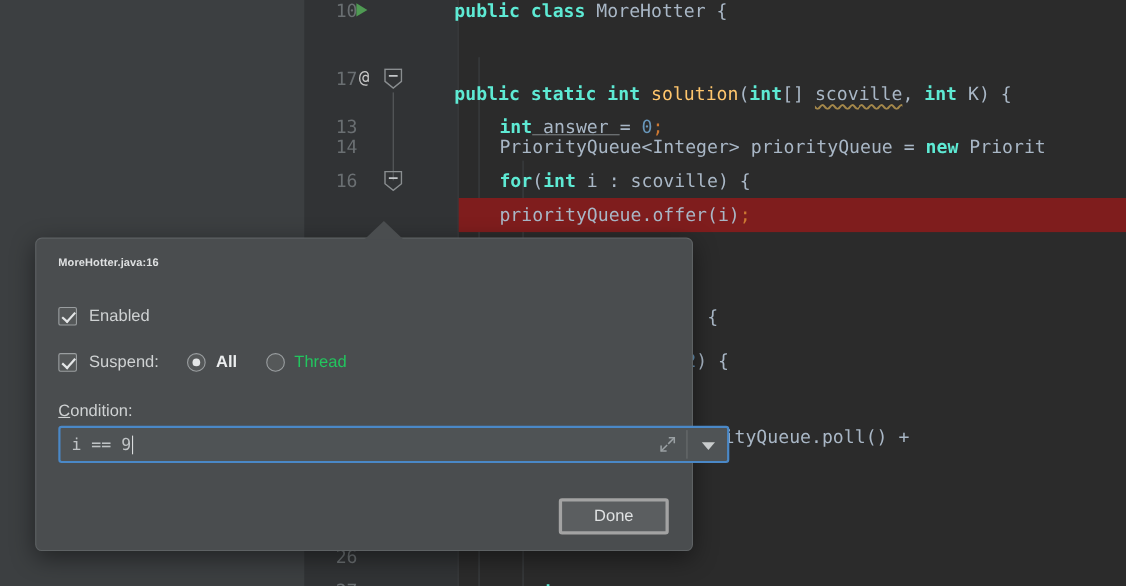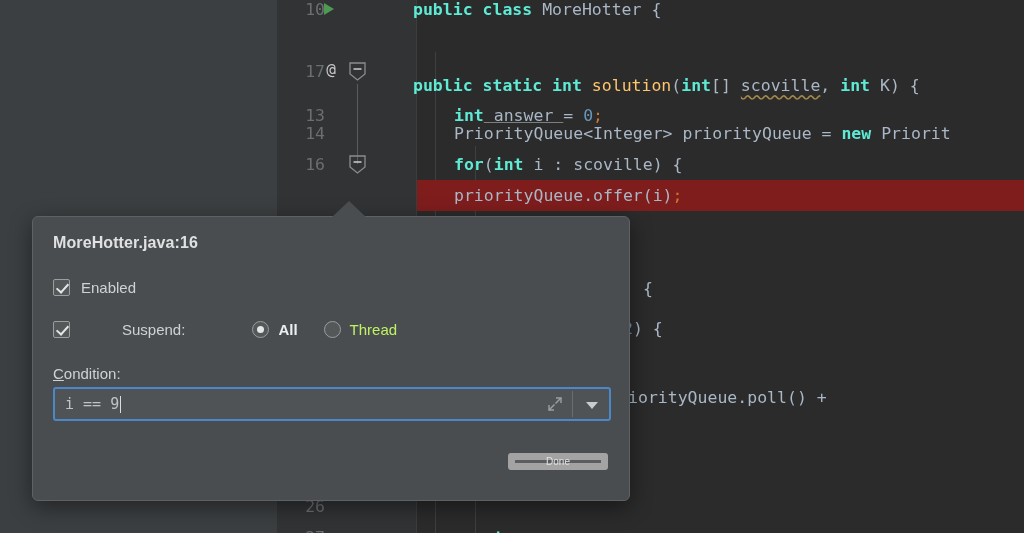--- a/index.html
+++ b/index.html
@@ -106,26 +106,26 @@
   .popup-pointer {
     position: absolute; left: 298px; top: -16px;
     width: 0; height: 0;
     border-left: 18px solid transparent;
     border-right: 18px solid transparent;
     border-bottom: 17px solid #4a4d4f;
     z-index: 21;
   }
   .popup-title {
     position: absolute; left: 20px; top: 17px;
-    color: #dfe1e2; font-size: 16px; font-weight: bold;
+    color: #dfe1e2; font-size: 10px; font-weight: bold;
     letter-spacing: 0.1px;
   }
 
   .row-enabled { position: absolute; left: 20px; top: 62px; display: flex; align-items: center; }
-  .row-suspend { position: absolute; left: 20px; top: 104px; display: flex; align-items: center; gap: 41px; }
+  .row-suspend { position: absolute; left: 20px; top: 104px; display: flex; align-items: center; }
   .cond-label  { position: absolute; left: 20px; top: 148px; color: #cfd2d3; font-size: 15px; }
   .cond-label .acc { text-decoration: underline; }
 
   .chk {
     width: 17px; height: 17px;
     border: 1px solid #9a9ea0; border-radius: 2px;
     background: #555859; position: relative;
     flex: 0 0 auto;
   }
   .chk::after {
@@ -139,27 +139,27 @@
   .radio-group { display: flex; align-items: flex-start; margin-left: 26px; }
   .radio {
     width: 17px; height: 17px; border-radius: 50%;
     border: 1px solid #9a9ea0; background: #555859;
     position: relative; flex: 0 0 auto;
   }
   .radio.on::after {
     content: ""; position: absolute; left: 4px; top: 4px;
     width: 7px; height: 7px; border-radius: 50%; background: #e4e6e7;
   }
-  .radio-label { color: #bef264; font-size: 15px; margin-left: 9px; }
+  .radio-label { color: #22c55e; font-size: 15px; margin-left: 9px; }
   .radio-label.sel { font-weight: bold; color: #eceeef; }
   .radio-sep { width: 26px; }
 
   .cond-field {
     position: absolute; left: 20px; top: 170px;
-    width: 558px; height: 34px;
+    width: 610px; height: 34px;
     background: #4f5355;
     border: 2px solid #4a88c7;
     border-radius: 3px;
     display: flex; align-items: center;
   }
   .cond-text {
     margin-left: 10px; color: #bfc3c5; font-size: 15px;
     font-family: "DejaVu Sans Mono", monospace; white-space: pre;
   }
   .caret {
@@ -175,25 +175,25 @@
   }
   .dd-arrow {
     position: absolute; right: 11px; top: 13px;
     width: 0; height: 0;
     border-left: 6px solid transparent;
     border-right: 6px solid transparent;
     border-top: 7px solid #c9cccd;
   }
   .done-btn {
     position: absolute; left: 475px; top: 236px;
-    width: 100px; height: 17px;
+    width: 100px; height: 33px;
     background: #5b5e60;
-    border: 7px solid #a3a3a3;
+    border: 3px solid #a3a3a3;
     border-radius: 3px;
-    color: #e0e2e3; font-size: 10px;
+    color: #e0e2e3; font-size: 15px;
     display: flex; align-items: center; justify-content: center;
     cursor: pointer;
   }
 </style>
 </head>
 <body>
 
 <div id="root">
 
   <div class="ide-bg"></div>

